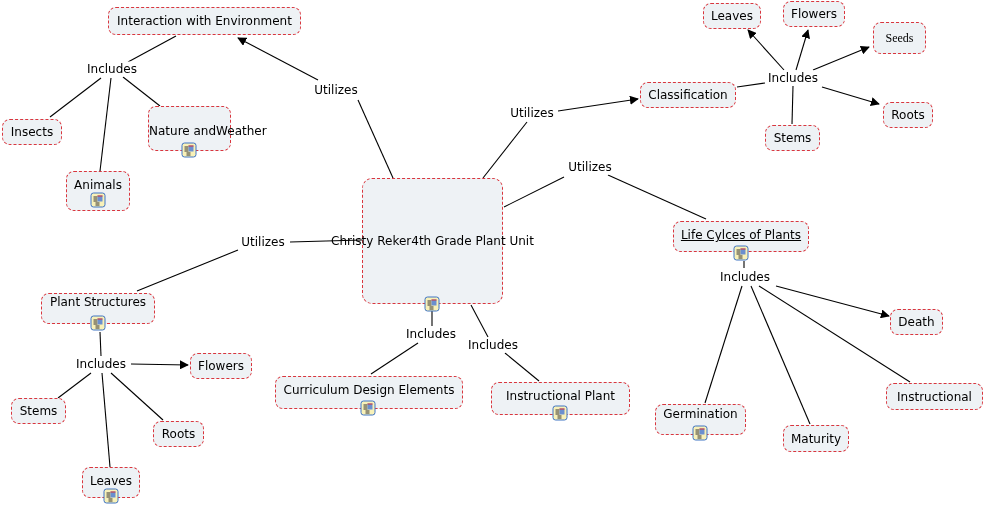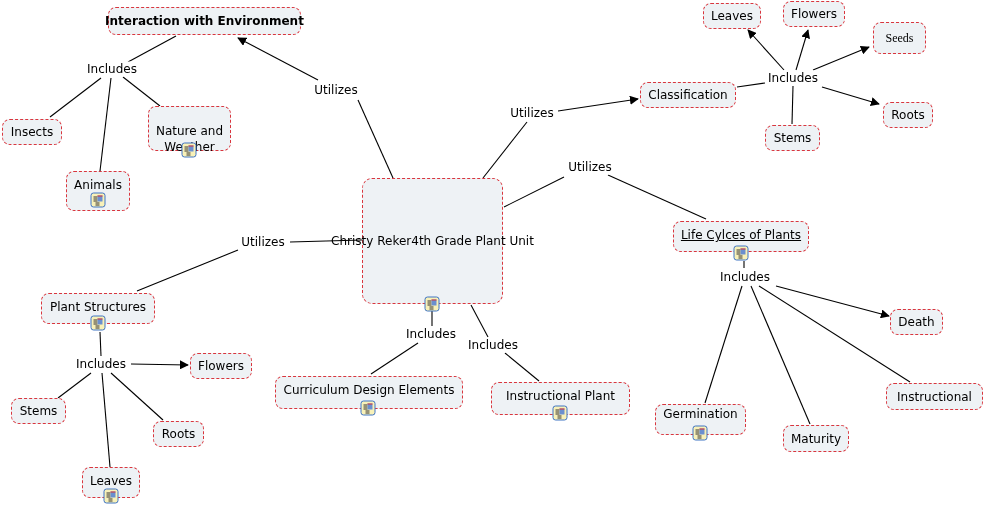--- a/index.html
+++ b/index.html
@@ -78,35 +78,35 @@
     <line x1="505" y1="353" x2="539" y2="381"></line>
   </g>
 </svg>
 
 <div class="concept main" style="left:362px;top:178px;width:141px;height:126px;flex-direction:row;">
   <span class="txt">Christy Reker</span>
   <span class="txt" style="height:14px;"></span>
   <span class="txt">4th Grade Plant Unit</span>
 </div>
 
-<div class="concept" style="left:108px;top:7px;width:193px;height:28px;font-weight:bold;">
+<div class="concept" style="left:108px;top:7px;width:193px;height:28px;">
   <span class="txt">Interaction with Environment</span>
 </div>
 <div class="concept" style="left:2px;top:119px;width:60px;height:26px;">
   <span class="txt">Insects</span>
 </div>
-<div class="concept" style="left:148px;top:106px;width:83px;height:45px;flex-direction:column;justify-content:flex-start;padding-top:16px;">
+<div class="concept" style="left:148px;top:106px;width:83px;height:45px;flex-direction:row;justify-content:flex-start;padding-top:5px;">
   <span class="txt">Nature and</span>
   <span class="txt">Weather</span>
 </div>
 <div class="concept" style="left:66px;top:171px;width:64px;height:40px;align-items:flex-start;padding-top:5px;">
   <span class="txt">Animals</span>
 </div>
 
-<div class="concept" style="left:41px;top:293px;width:114px;height:31px;align-items:flex-start;padding-top:5px;">
+<div class="concept" style="left:41px;top:293px;width:114px;height:31px;align-items:flex-start;">
   <span class="txt">Plant Structures</span>
 </div>
 <div class="concept" style="left:190px;top:353px;width:62px;height:26px;">
   <span class="txt">Flowers</span>
 </div>
 <div class="concept" style="left:11px;top:398px;width:55px;height:26px;">
   <span class="txt">Stems</span>
 </div>
 <div class="concept" style="left:153px;top:421px;width:51px;height:26px;">
   <span class="txt">Roots</span>

